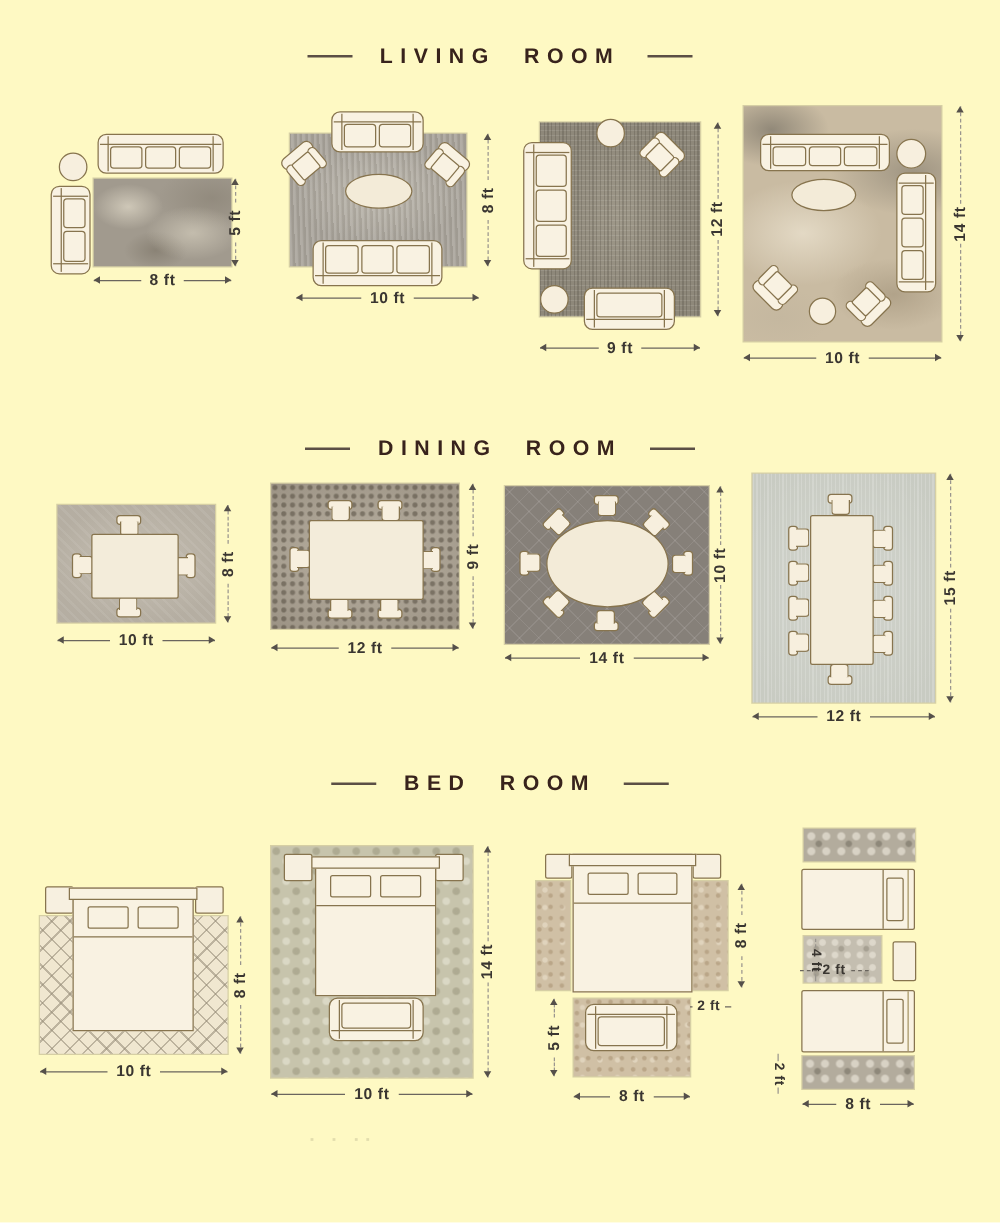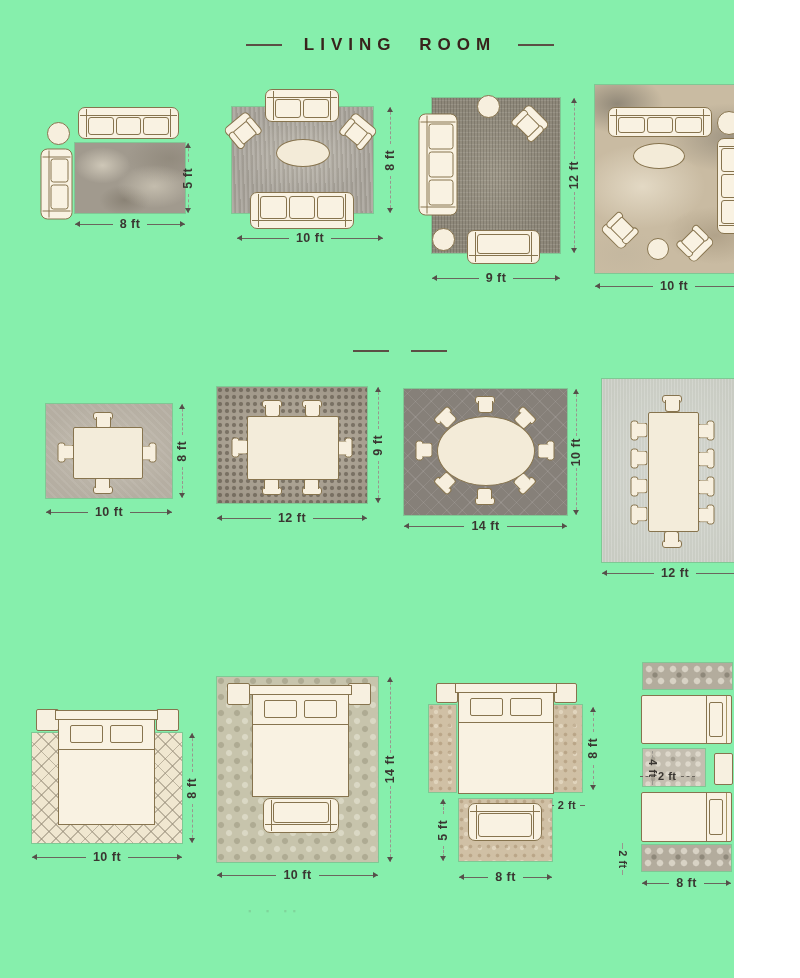--- a/index.html
+++ b/index.html
@@ -1,16 +1,16 @@
 <!DOCTYPE html>
 <html><head>
 <meta charset="utf-8">
 <style>
   html,body{margin:0;padding:0;background:#ffffff}
-  .canvas{position:relative;width:734px;height:978px;background:#86efac;overflow:hidden;
+  .canvas{position:relative;width:800px;height:978px;background:#fef9c3;overflow:hidden;
           font-family:"Liberation Sans",sans-serif}
   .layout{position:absolute}
 
   
   .shdr{position:absolute;left:0;width:800px;display:flex;justify-content:center;align-items:center;gap:22px}
   .hdash{width:36px;height:2px;background:#5b4f45}
   .htitle{font-size:17px;font-weight:700;letter-spacing:6px;word-spacing:12px;color:#38231c;line-height:1}
 
   
   .dimh{position:absolute;display:flex;align-items:center;height:14px}
@@ -301,20 +301,21 @@
     </div>
     <div class="dimv" style="left:170px;top:15px;height:188px">
       <span class="vl t"></span>
         <span class="vtxt">14 ft</span>
         <span class="vl b"></span>
     </div>
   </div>
 
   <div class="shdr" style="top:350px">
     <span class="hdash"></span>
+    <span class="htitle">DINING ROOM</span>
     <span class="hdash"></span>
   </div>
 
   <div class="layout" style="left:35px;top:395px;width:165px;height:130px">
     <div class="rug rug-dine1" style="left:11px;top:9px;width:126px;height:94px"></div>
     <div class="chair" style="left:58px;top:16.5px">
         <i class="cb"></i>
         <i class="cs"></i>
       </div>
     <div class="chair" style="left:58px;top:81.5px;transform:rotate(180deg)">
@@ -476,20 +477,25 @@
         <span class="htxt">12 ft</span>
         <span class="hl r"></span>
     </div>
     <div class="dimv" style="left:157px;top:4px;height:183px">
       <span class="vl t"></span>
         <span class="vtxt">15 ft</span>
         <span class="vl b"></span>
     </div>
   </div>
 
+  <div class="shdr" style="top:618px">
+    <span class="hdash"></span>
+    <span class="htitle">BED ROOM</span>
+    <span class="hdash"></span>
+  </div>
 
   <div class="layout" style="left:25px;top:700px;width:185px;height:175px">
     <div class="rug rug-moroccan" style="left:7px;top:33px;width:150px;height:110px"></div>
     <div class="nstand" style="left:11px;top:9px;width:21px;height:20px"></div>
     <div class="nstand" style="left:131px;top:9px;width:21px;height:20px"></div>
     <div class="bed" style="left:33px;top:10px;width:95px;height:113px">
       <i class="bhead"></i>
       <span class="bpil">
           <i></i>
           <i></i>

